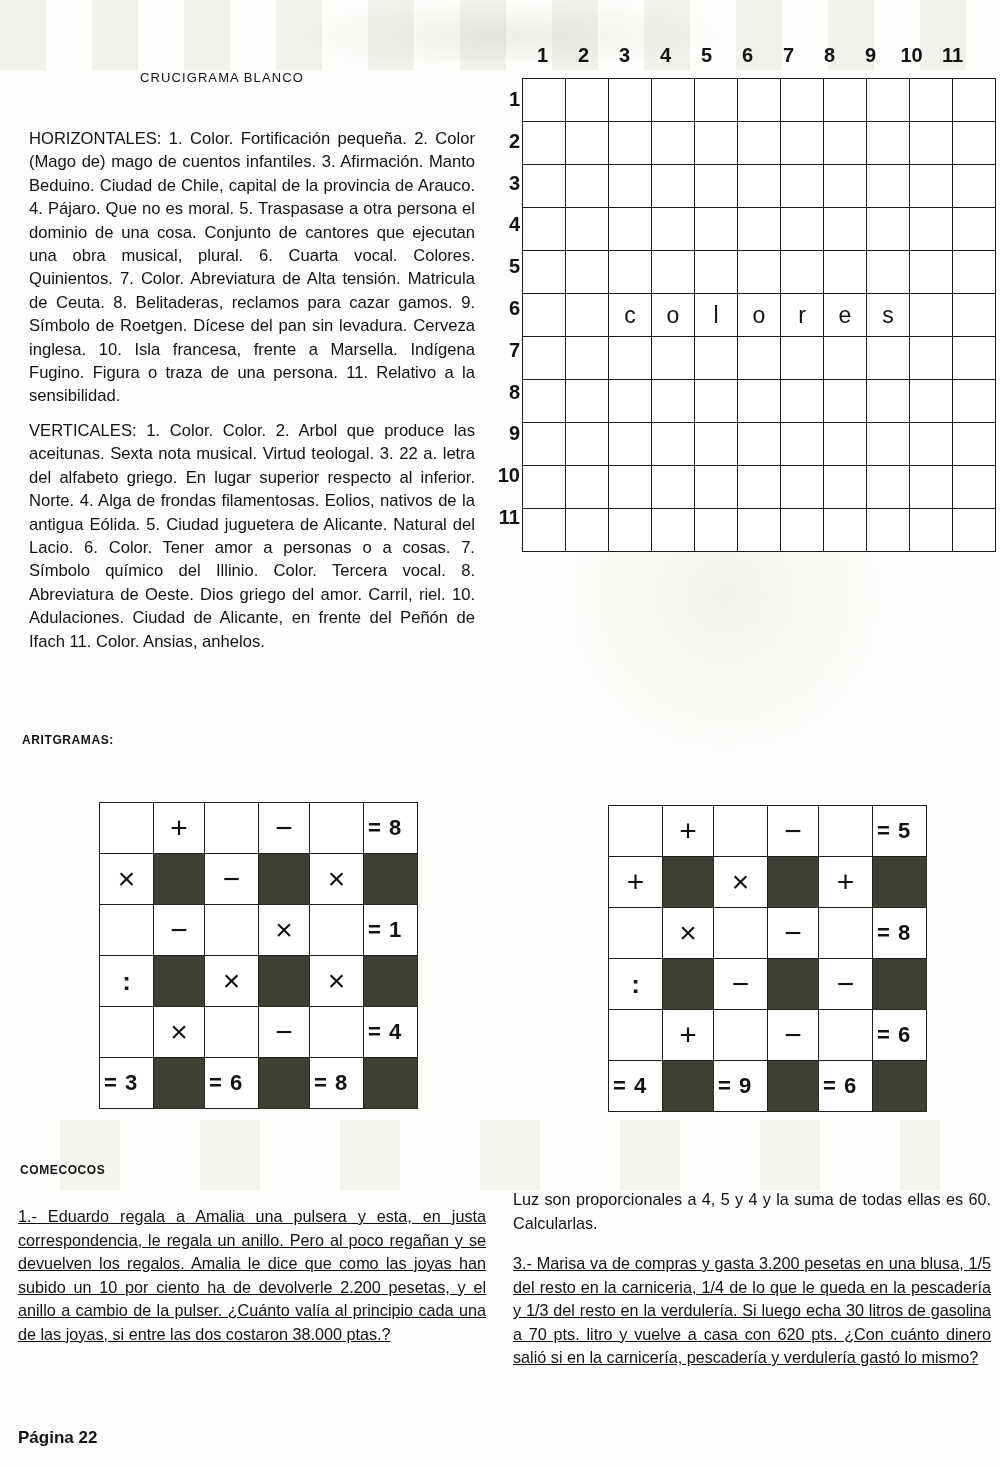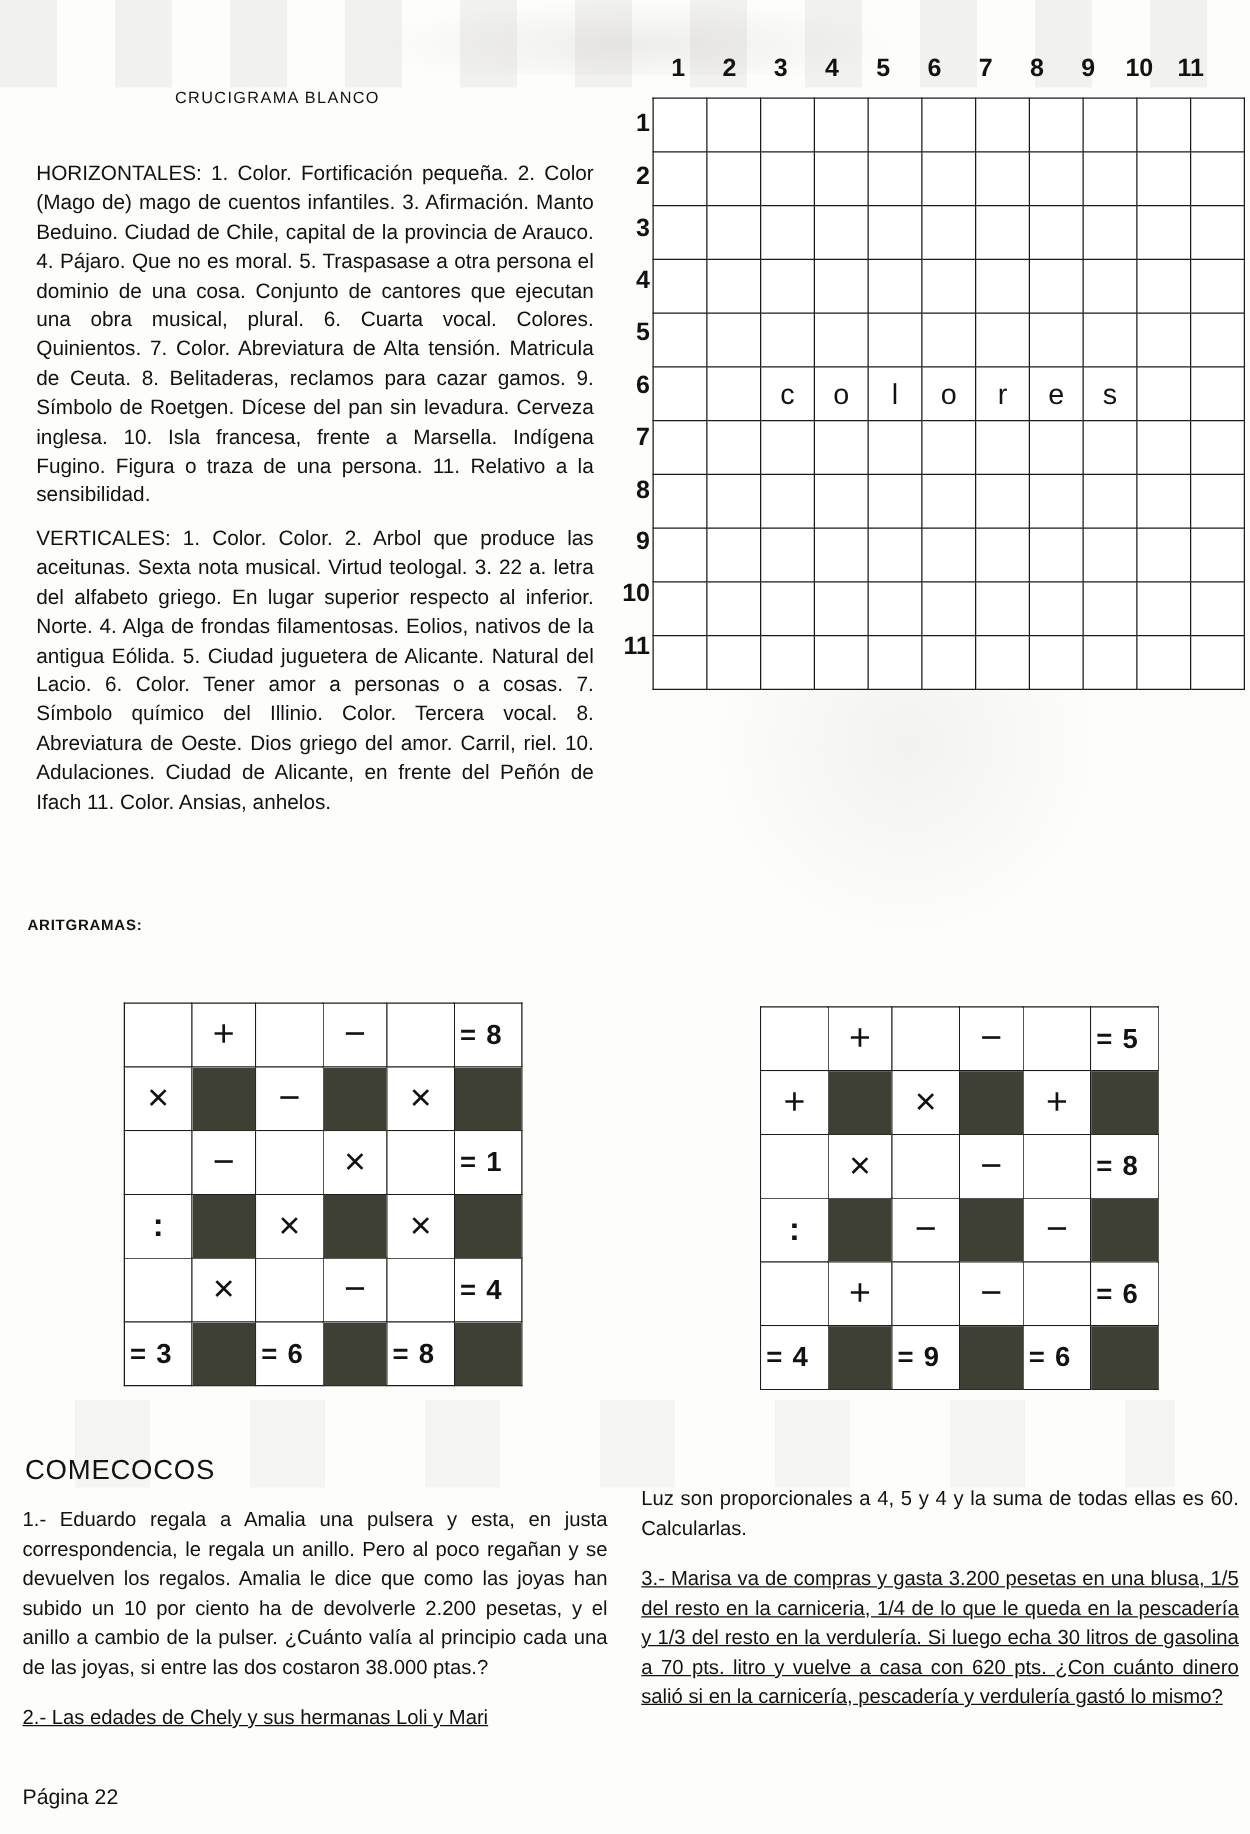--- a/index.html
+++ b/index.html
@@ -71,28 +71,28 @@
     text-align:center;vertical-align:middle;
     font-size:25px;
     position:relative;
   }
   .arit td.dark{background:#3e4033;border-color:#2a2b22;}
   .arit td.res{font-size:22px;font-weight:bold;letter-spacing:1px;padding-left:4px;text-align:left;}
   .op{display:inline-block;font-size:30px;line-height:1;font-weight:300;}
   .op-div{font-size:26px;letter-spacing:0;line-height:.8;font-weight:700;}
 
   
-  #comecocos-title{position:absolute;left:20px;top:1163px;font-size:22px;font-weight:normal;letter-spacing:.6px;}
+  #comecocos-title{position:absolute;left:20px;top:1163px;font-size:12px;font-weight:bold;letter-spacing:.6px;}
   .col-text{position:absolute;font-size:16.2px;line-height:23.5px;text-align:justify;}
   #comecocos-left{left:18px;top:1205px;width:468px;}
   #comecocos-right{left:513px;top:1188px;width:478px;}
   .col-text p{margin:0 0 17px 0;}
   .col-text p:last-child{margin-bottom:0;text-decoration:underline;}
 
-  #page-number{position:absolute;left:18px;top:1428px;font-size:17px;font-weight:normal;}
+  #page-number{position:absolute;left:18px;top:1428px;font-size:17px;font-weight:bold;}
 </style>
 </head>
 <body>
 
 <div class="bleed" id="bleed-top-band"></div>
 <div class="bleed" id="bleed-logo"></div>
 <div class="bleed" id="bleed-circle"></div>
 <div class="bleed" id="bleed-mid"></div>
 
 <div id="page">
@@ -385,21 +385,20 @@
           <td class="res">= 6</td>
           <td class="dark"></td>
         </tr>
       </tbody>
   </table>
 
   <div id="comecocos-title">COMECOCOS</div>
 
   <div class="col-text" id="comecocos-left">
       <p>1.-   Eduardo regala a Amalia una pulsera y esta, en justa correspondencia, le regala un anillo. Pero al poco regañan y se devuelven los regalos. Amalia le dice que como las joyas han subido un 10 por ciento ha de devolverle 2.200 pesetas, y el anillo a cambio de la pulser. ¿Cuánto valía al principio cada una de las joyas, si entre las dos costaron 38.000 ptas.?</p>
-      <p>2.-   Las edades de Chely y sus hermanas Loli y Mari</p>
     </div>
   <div class="col-text" id="comecocos-right">
       <p>Luz son proporcionales a  4, 5 y 4 y la suma de todas ellas es 60. Calcularlas.</p>
       <p>3.-   Marisa va de compras y gasta 3.200 pesetas en una blusa, 1/5 del resto en la carniceria, 1/4 de lo que le queda en la pescadería y 1/3 del resto en la verdulería. Si  luego echa 30 litros de gasolina a 70 pts. litro y vuelve a casa con 620 pts.  ¿Con cuánto dinero salió si en la carnicería, pescadería y verdulería gastó lo mismo?</p>
     </div>
 
   <div id="page-number">Página 22</div>
 </div>
 
 </body></html>

